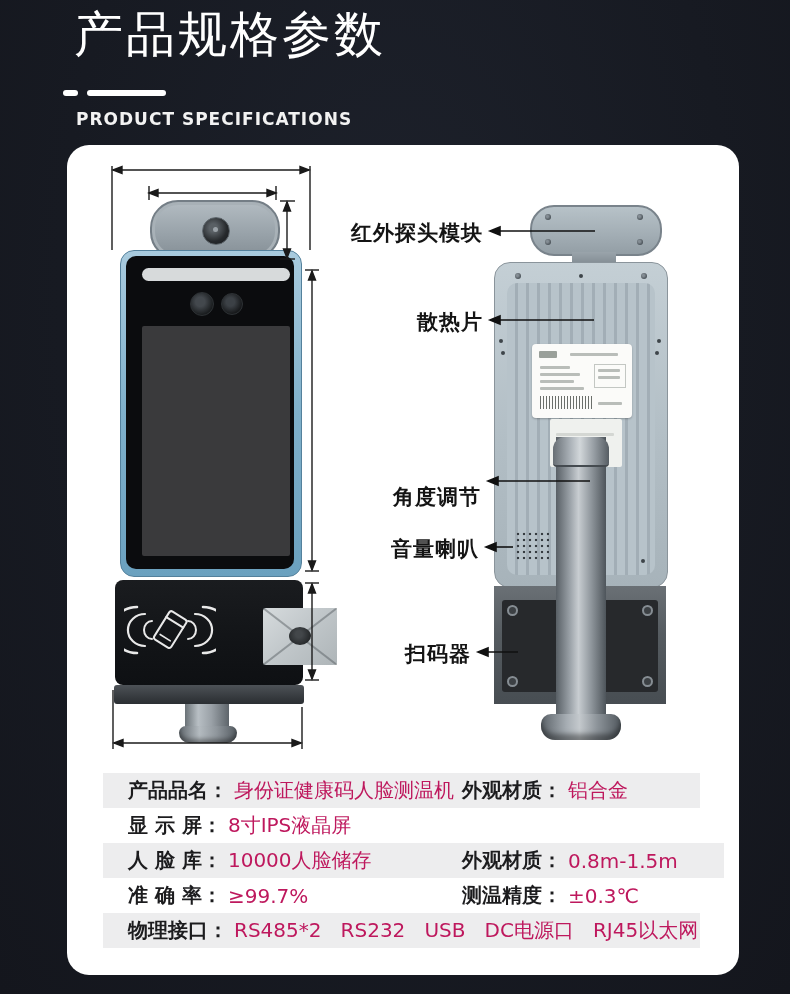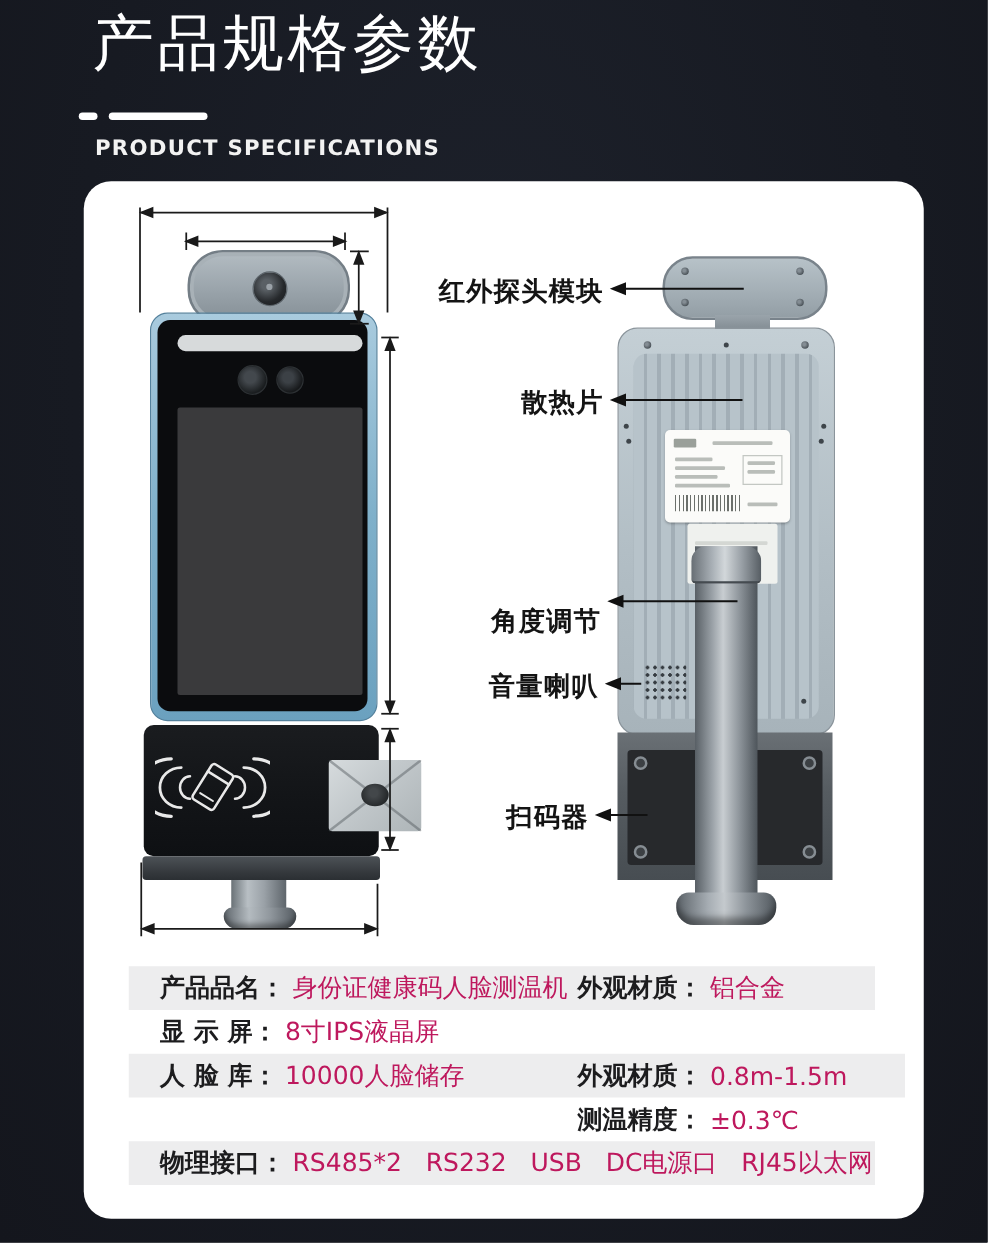--- a/index.html
+++ b/index.html
@@ -282,20 +282,24 @@
         <div class="t-cell t-left">
           <span class="t-label">人 脸 库：</span>
           <span class="t-value">10000人脸储存</span>
         </div>
         <div class="t-cell t-right">
           <span class="t-label">外观材质：</span>
           <span class="t-value">0.8m-1.5m</span>
         </div>
       </div>
       <div class="abs t-row" style="top:733px;">
+        <div class="t-cell t-left">
+          <span class="t-label">准 确 率：</span>
+          <span class="t-value">≥99.7%</span>
+        </div>
         <div class="t-cell t-right">
           <span class="t-label">测温精度：</span>
           <span class="t-value">±0.3℃</span>
         </div>
       </div>
       <div class="abs t-row gray" style="top:768px;">
         <div class="t-cell t-left">
           <span class="t-label">物理接口：</span>
           <span class="t-value">RS485*2   RS232   USB   DC电源口   RJ45以太网</span>
         </div>

